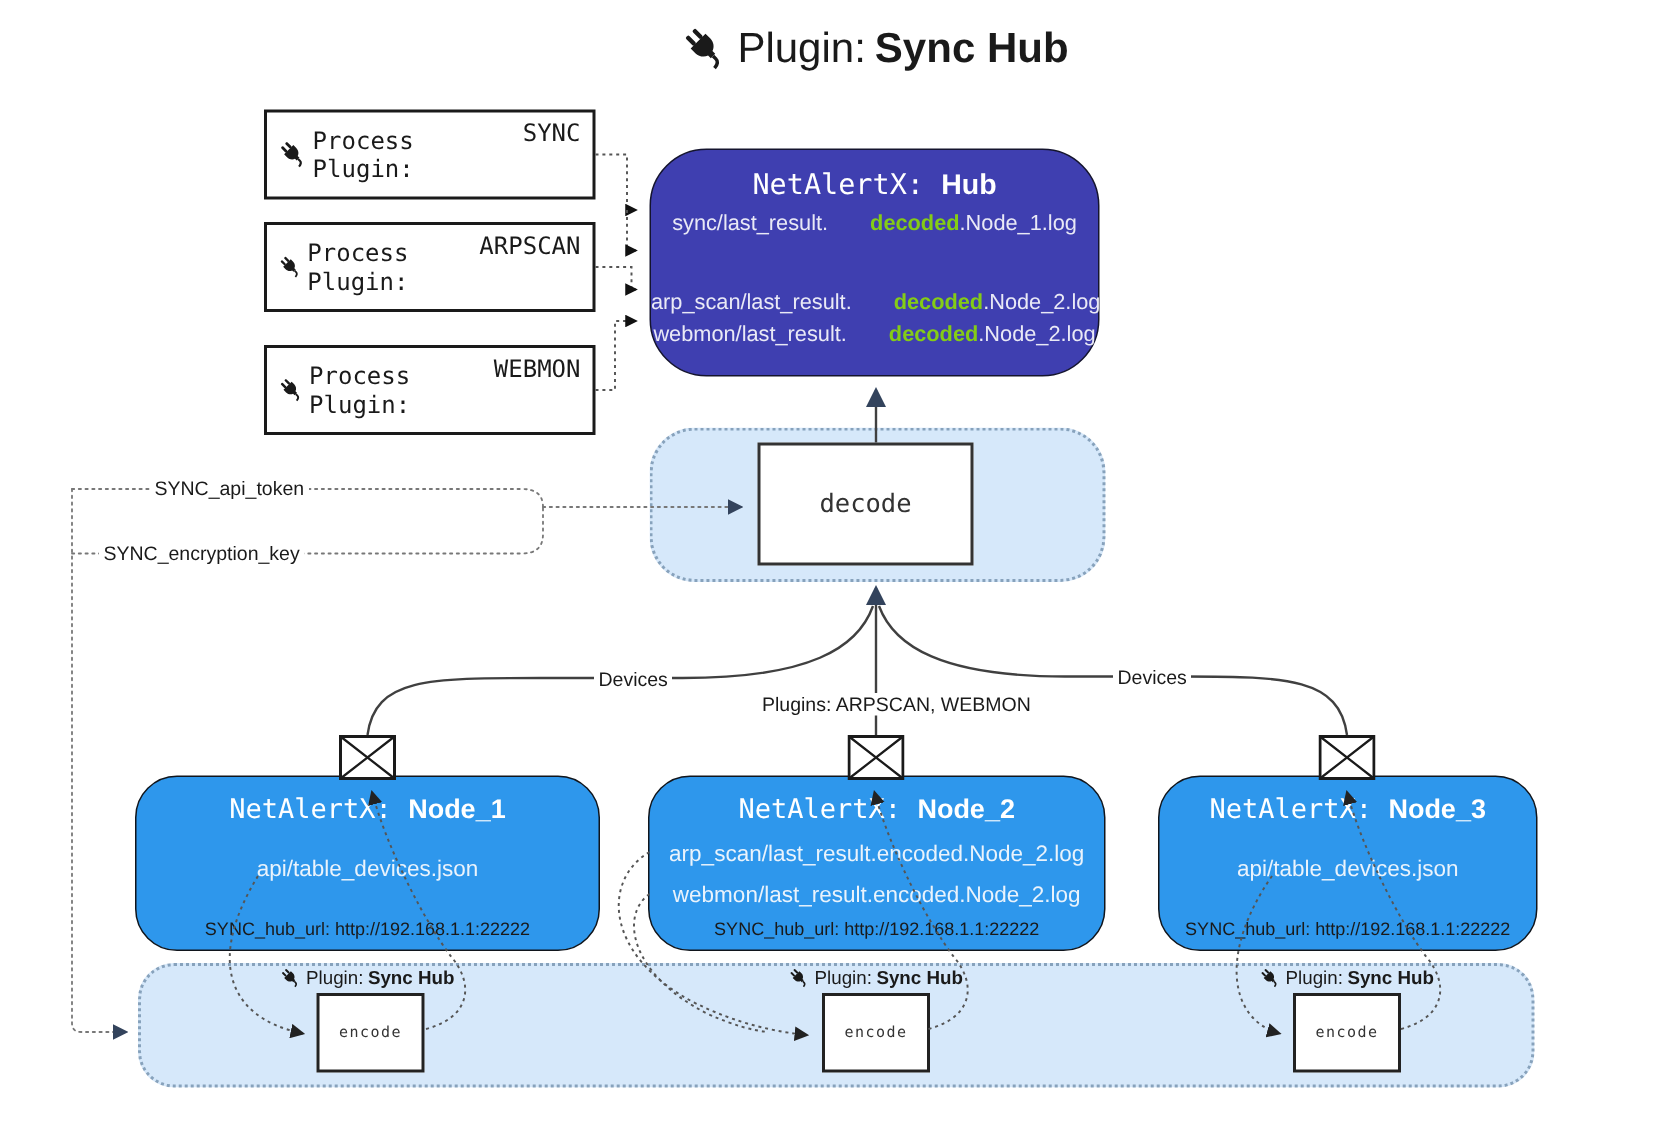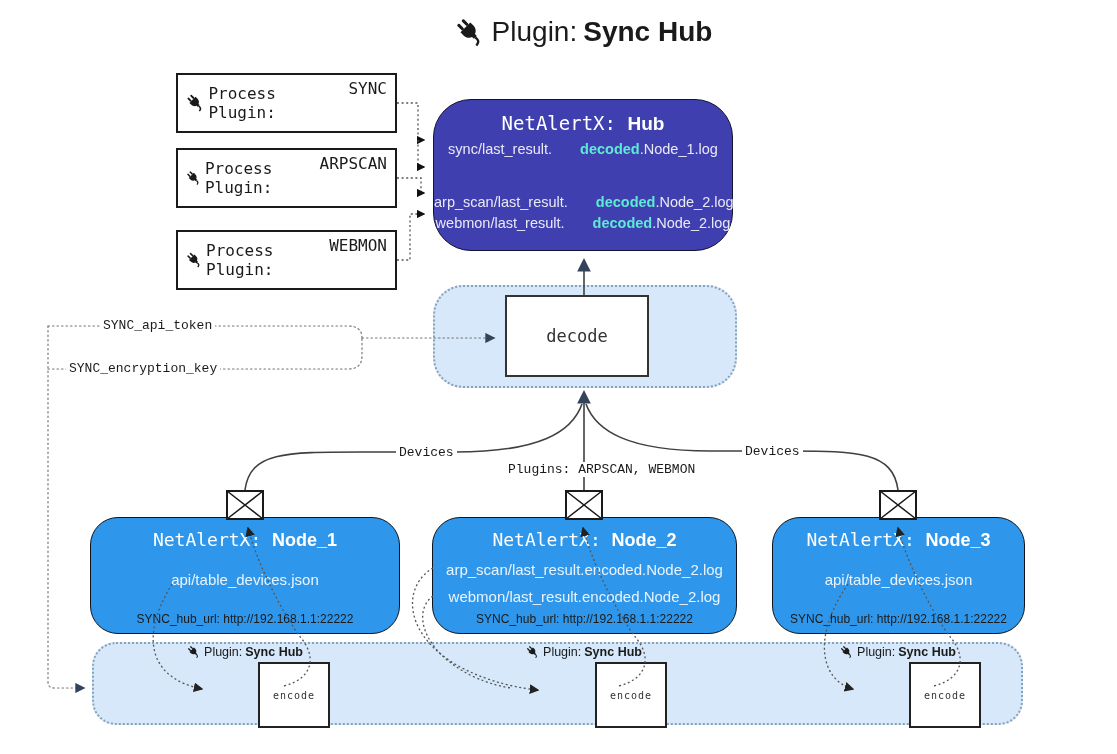--- a/index.html
+++ b/index.html
@@ -19,21 +19,21 @@
   .pbox .l1 { display:flex; align-items:center; gap:3px; font-family:"DejaVu Sans Mono", monospace; font-size:16px; color:#1a1a1a; }
   .pbox .l2 { text-align:center; font-family:"DejaVu Sans Mono", monospace; font-size:16px; color:#1a1a1a; }
 
   
   .hub-url { left:433px; top:72px; width:300px; text-align:center; font-size:11px; color:#222;margin-top:43px; }
   .hub { left:433px; top:99px; width:300px; height:152px; background:#3F3FB0; border:1.5px solid #14142e; border-radius:38px; }
   .hub-title { position:absolute; left:0; top:12px; width:100%; text-align:center; color:#fff; }
   .hub-title .mono { font-family:"DejaVu Sans Mono", monospace; font-size:19px; }
   .hub-title .bold { font-size:19px; font-weight:bold; }
   .hub-log { position:absolute; left:0; width:100%; text-align:center; font-size:14.5px; color:#E9E9F6; white-space:nowrap; }
-  .hub-log b { color:#5eead4;margin-left:28px; }
+  .hub-log b { color:#84cc16;margin-left:28px; }
 
   
   .lightbox { background:#D6E8FA; border:2px dotted #87A2BC; }
   .decode-wrap { left:433px; top:285px; width:304px; height:103px; border-radius:30px; }
   .decode-box { left:505px; top:295px; width:144px; height:82px; background:#fff; border:2px solid #333;
                 display:flex; align-items:center; justify-content:center;
                 font-family:"DejaVu Sans Mono", monospace; font-size:17px; color:#333; }
 
   
   .node { top:517px; height:117px; background:#2E97EC; border:1.5px solid #10151c; border-radius:28px; }
@@ -41,29 +41,29 @@
   .node-title .mono { font-family:"DejaVu Sans Mono", monospace; font-size:18px; }
   .node-title .bold { font-size:18px; font-weight:bold; }
   .node-line { position:absolute; left:0; width:100%; text-align:center; font-size:15px; color:#EAF3FC; white-space:nowrap; }
   .node-url { position:absolute; left:0; bottom:7px; width:100%; text-align:center; font-size:12px; color:#1a1a1a; white-space:nowrap; }
 
   
   .strip { left:92px; top:642px; width:931px; height:83px; border-radius:24px; }
   .enc-label { top:645px; width:160px; display:flex; align-items:center; justify-content:center; gap:3px;
                font-size:12.5px; color:#1a1a1a; white-space:nowrap; z-index:5; }
   .enc-label .bold { font-weight:bold; }
-  .encode-box { top:662px; width:72px; height:66px; background:#fff; border:2px solid #222;
+  .encode-box { top:662px; width:72px; height:53px; background:#fff; border:2px solid #222;
                 display:flex; align-items:center; justify-content:center;
-                font-family:"DejaVu Sans Mono", monospace; font-size:10px; letter-spacing:1px; color:#333;margin-left:47px; }
+                font-family:"DejaVu Sans Mono", monospace; font-size:10px; letter-spacing:1px; color:#333; }
 
   
   #wires { position:absolute; left:0; top:0; width:1117px; height:754px; z-index:4; pointer-events:none; }
 
   
-  .wire-label { background:#fff; padding:0 3px; font-size:13px; color:#1a1a1a; white-space:nowrap; z-index:6;font-family:Liberation Mono, monospace; }
+  .wire-label { background:#fff; padding:0 3px; font-size:13px; color:#1a1a1a; white-space:nowrap; z-index:6; }
 
   .envelope { z-index:6; }
   .hidden-defs { position:absolute; width:0; height:0; }
 </style>
 </head>
 <body>
 
 <svg class="hidden-defs" aria-hidden="true">
   <defs>
     <symbol id="plug" viewBox="0 0 24 24">

